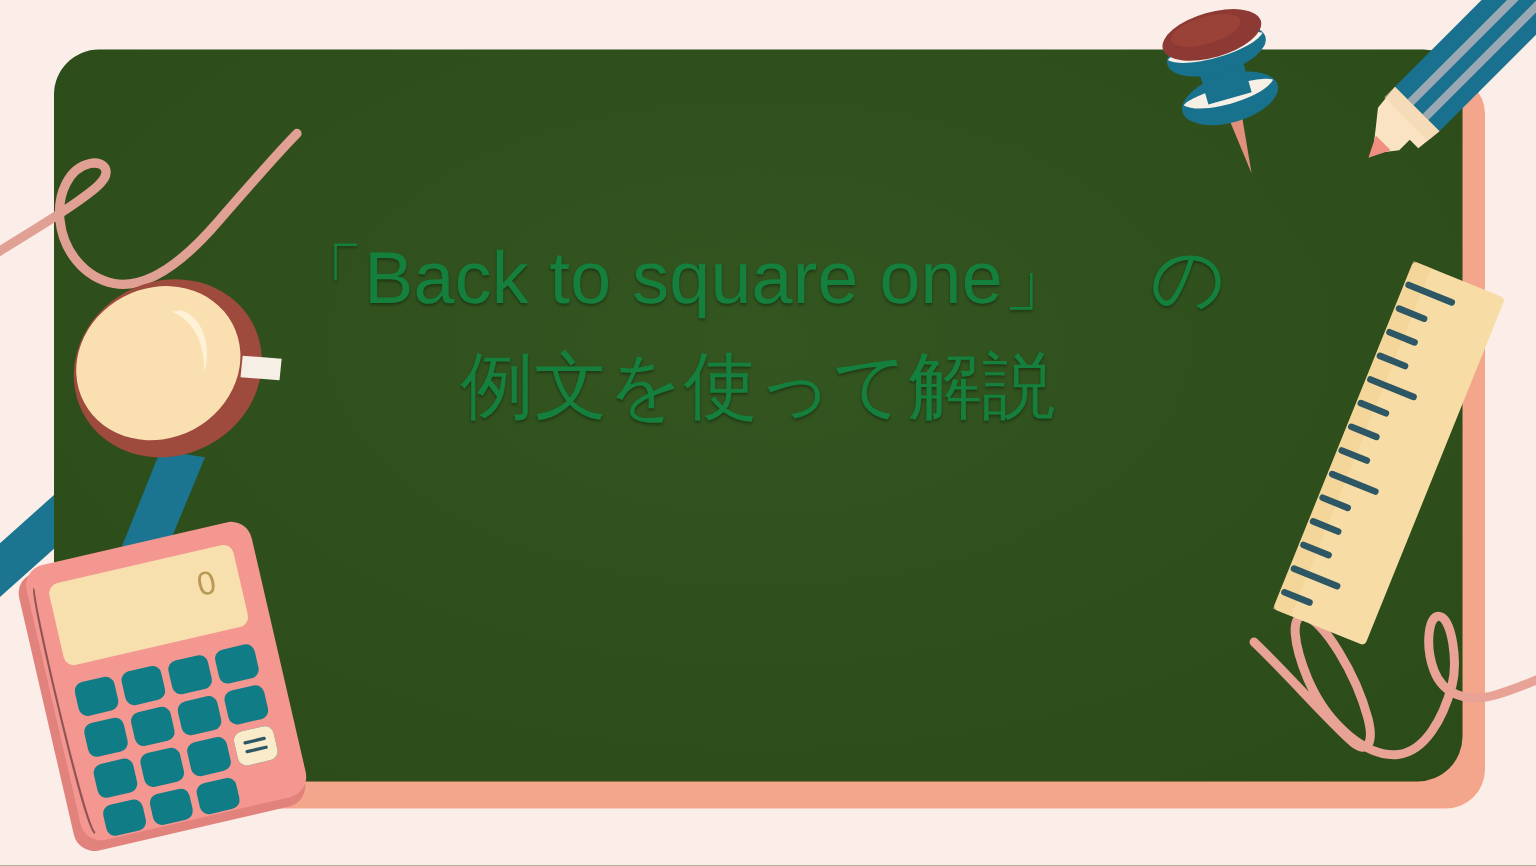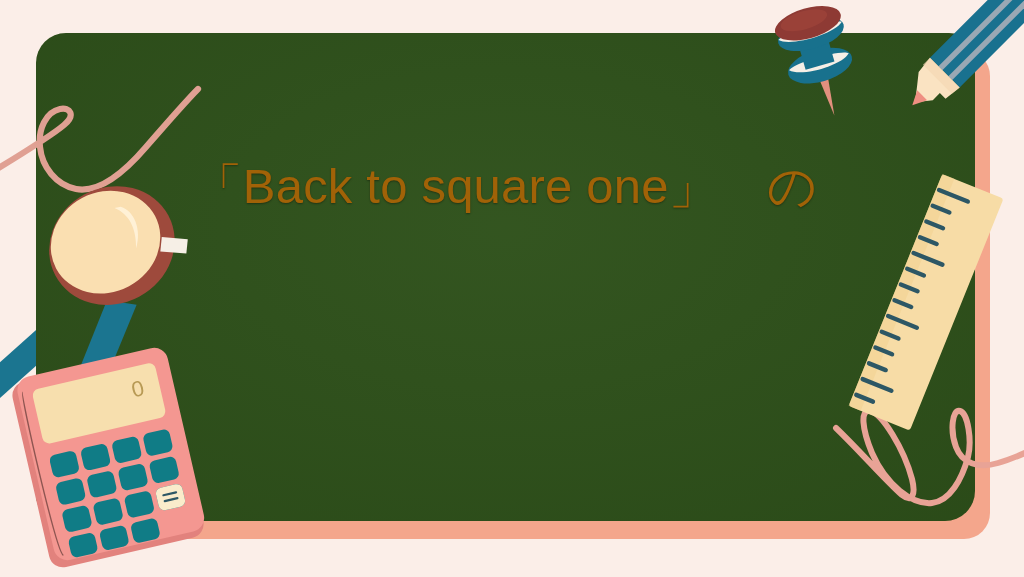--- a/index.html
+++ b/index.html
@@ -22,21 +22,21 @@
   }
   .board:after{
     content:""; position:absolute; inset:0; border-radius:inherit;
     background:radial-gradient(120% 130% at 50% 40%, rgba(255,255,255,.035), rgba(0,0,0,.10) 85%);
     pointer-events:none;
   }
 
   
   .headline{
     position:absolute; left:36px; top:150px; width:939px; z-index:20;
-    text-align:center; color:#a16207;
+    text-align:center; color:#15803d;
     font-size:49px; line-height:1.47; font-weight:400;
     letter-spacing:.2px;
     text-shadow:0 1px 2px rgba(0,0,0,.35);
   }
   .headline .ln{ display:block; white-space:nowrap; }
 
   
   .deco{ position:absolute; z-index:30; }
   .deco-under{ position:absolute; z-index:2; }
 
@@ -50,20 +50,21 @@
   <div class="board-shadow"></div>
 
   <svg class="deco-under" style="left:-20px; top:270px; width:140px; height:140px;" viewBox="0 0 140 140">
     <path d="M112 10 L132 28 L20 128 L0 110 Z" fill="#1b7590"></path>
   </svg>
 
   <div class="board"></div>
 
   <div class="headline">
     <span class="ln">「Back to square one」　の</span>
+    <span class="ln">例文を使って解説</span>
   </div>
 
   <svg class="deco" style="left:-10px; top:25px; width:250px; height:190px;" viewBox="0 0 250 190">
     <path d="M-6 152 C 30 130 60 112 74 100 C 86 90 80 82 70 84 C 56 87 48 104 50 122
              C 52 142 66 160 86 164 C 108 168 132 150 156 122 C 176 99 196 76 208 64" fill="none" stroke="#e0a093" stroke-width="6.2" stroke-linecap="round"></path>
   </svg>
 
   <svg class="deco" style="left:820px; top:395px; width:215px; height:150px;" viewBox="0 0 215 150">
     <path d="M16 33 C 40 56 64 84 82 100 C 92 108 96 100 92 84 C 84 54 62 18 50 16
              C 40 14 42 34 52 58 C 66 90 92 110 112 108 C 130 106 142 84 148 62

